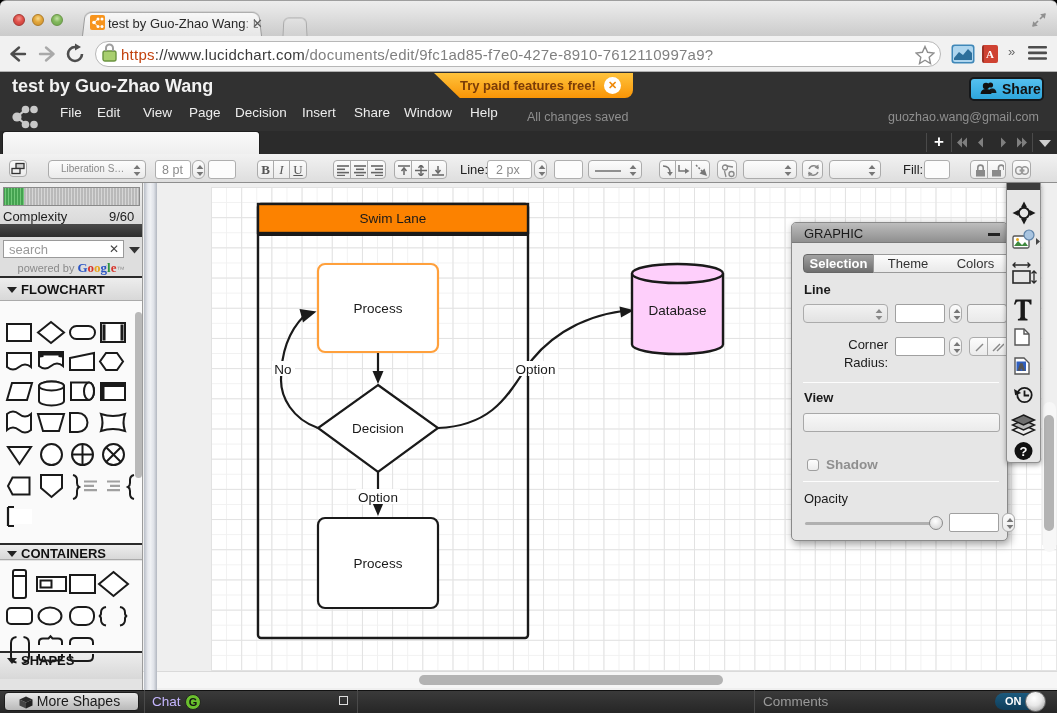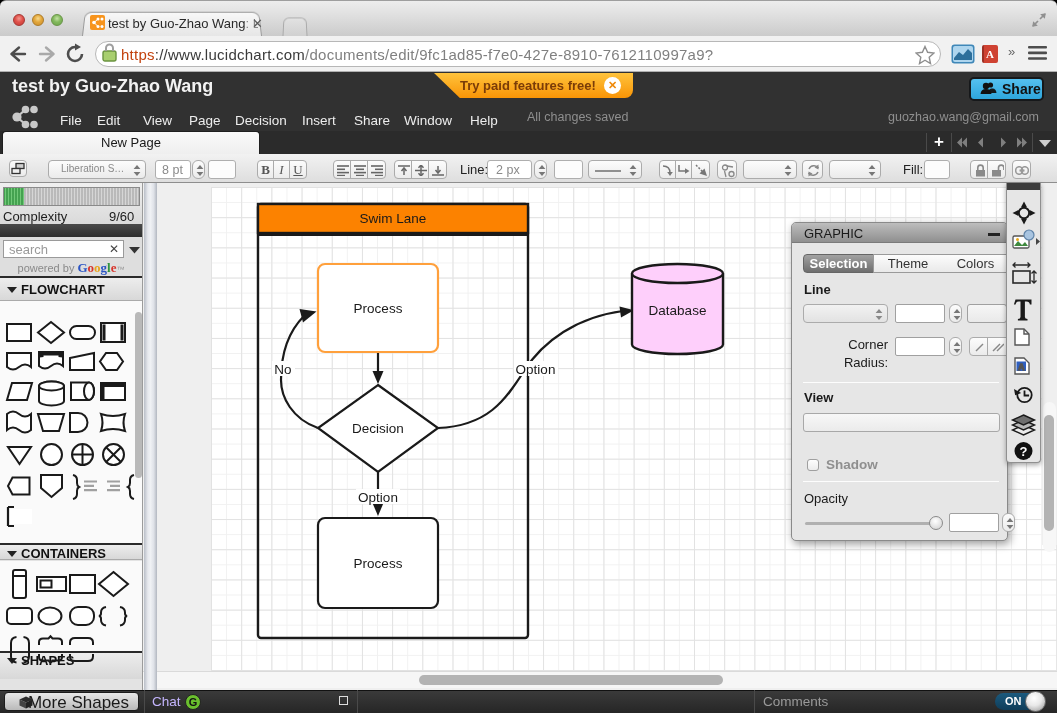--- a/index.html
+++ b/index.html
@@ -36,21 +36,21 @@
 
 #apphead { left:0; top:72px; width:1057px; height:59px; background:#313131; }
 #doctitle { left:12px; top:76px; font-size:18px; font-weight:bold; color:#f2f2f2; }
 #banner { left:434px; top:73px; width:199px; height:25px; background:linear-gradient(#ffc33c,#f89406);
   border-radius:0 0 8px 8px; clip-path:polygon(0 0, 100% 0, 100% 100%, 13% 100%); }
 #bannertxt { left:26px; top:5px; font-size:13px; font-weight:bold; color:#7a3c08; }
 #bannerx { left:170px; top:4px; width:17px; height:17px; background:#fff; border-radius:50%; color:#ef8a0a; font-size:11px; font-weight:bold; text-align:center; line-height:17px;}
 #sharebtn { left:969px; top:77px; width:75px; height:24px; background:linear-gradient(#55c0ef,#2ea6dc);
   border:2px solid #16181a; border-radius:5px; color:#111; font-size:14px; font-weight:bold; }
 #menurow { left:0; top:105px; width:1057px; height:26px; }
-.menuitem { top:8px; font-size:13.5px; color:#ededed;text-align:center; }
+.menuitem { top:0; font-size:13.5px; color:#ededed;text-align:center; }
 #saved { left:527px; top:110px; font-size:12.5px; color:#8f8f8f; }
 #email { left:888px; top:110px; font-size:12.5px; color:#8f8f8f; }
 
 
 #tabstrip { left:0; top:131px; width:1057px; height:23px; background:#2b2b2b; }
 #pagetab { left:2px; top:131px; width:258px; height:23px; background:linear-gradient(#fafafa,#efefef);
   border:1px solid #1f1f1f; border-bottom:none; border-radius:4px 4px 0 0; }
 #pagetabtxt { left:0px; top:135px; width:262px; text-align:center; font-size:13px; color:#1a1a1a; }
 .stripsep { top:133px; width:1px; height:19px; background:#4a4a4a; }
 
@@ -94,21 +94,21 @@
   border:1px solid #8a8a8a; border-radius:5px 5px 5px 5px; box-shadow:2px 3px 8px rgba(0,0,0,.4); }
 #gtitle { left:0; top:0; width:215px; height:20px; background:linear-gradient(#bdbdbd,#8f8f8f);
   border-bottom:1px solid #7a7a7a; border-radius:4px 4px 0 0; }
 #gtitletxt { left:12px; top:3px; font-size:13px; color:#1a1a1a; }
 #gmin { left:196px; top:10px; width:12px; height:3px; background:#222; }
 
 
 #bottombar { left:0; top:690px; width:1057px; height:23px; background:linear-gradient(#3a3a3a,#262626); border-top:1px solid #111; }
 .bsep { top:690px; width:1px; height:23px; background:#4a4a4a; }
 #moreshapes { left:4px; top:692px; width:135px; height:19px; background:linear-gradient(#e8e8e8,#b9b9b9);
-  border:1px solid #1c1c1c; border-radius:4px; text-align:center; font-size:17px; color:#1a1a1a; }
+  border:1px solid #1c1c1c; border-radius:4px; text-align:center; font-size:14px; color:#1a1a1a; }
 #chattxt { left:152px; top:694px; font-size:13.5px; color:#c4b5fd; }
 #gbadge { left:185px; top:694px; width:16px; height:16px; background:#6abf2e; border:1px solid #222; border-radius:50%;
   color:#111; font-weight:bold; font-size:11px; text-align:center; line-height:15px;}
 #sqico { left:339px; top:696px; width:9px; height:9px; border:1.5px solid #ddd; background:transparent;}
 #commentstxt { left:763px; top:694px; font-size:13.5px; color:#9a9a9a; }
 #ontoggle { left:995px; top:693px; width:49px; height:17px; background:linear-gradient(#1b5a7e,#0f3d59); border-radius:9px; }
 #ontxt { left:10px; top:2px; font-size:11px; font-weight:bold; color:#fff; }
 #onknob { left:30px; top:-2px; width:21px; height:21px; border-radius:50%;
   background:radial-gradient(circle at 42% 32%, #ffffff, #e8e8e8 45%, #b9b9b9 75%, #8f8f8f); border:1px solid #6f6f6f; }
 </style>
@@ -225,21 +225,20 @@
         <circle cx="25" cy="8.5" r="3.8" stroke="none"></circle>
           <circle cx="25" cy="23.5" r="3.8" stroke="none"></circle>
       </g>
     </svg>
   </div>
   <div id="saved" class="abs">All changes saved</div>
   <div id="email" class="abs">guozhao.wang@gmail.com</div>
 
   <div id="tabstrip" class="abs"></div>
   <div id="pagetab" class="abs"></div>
-  <div id="pagetabtxt" class="abs">New Page</div>
   <div class="abs stripsep" style="left:926px"></div>
   <div class="abs stripsep" style="left:951px"></div>
   <div class="abs stripsep" style="left:1032px"></div>
   <div class="abs" style="left:931px;top:132px;width:16px;height:20px;color:#fff;font-size:17px;font-weight:bold;text-align:center;line-height:20px;">+</div>
   <svg class="abs" style="left:956px;top:137px" width="72" height="11" viewBox="0 0 72 11">
     <g fill="#7f7f7f">
       <path d="M6 0.5 L1 5.5 L6 10.5 Z"></path>
         <path d="M11 0.5 L6 5.5 L11 10.5 Z"></path>
       <path d="M27 0.5 L22 5.5 L27 10.5 Z"></path>
       <path d="M45 0.5 L50 5.5 L45 10.5 Z"></path>

